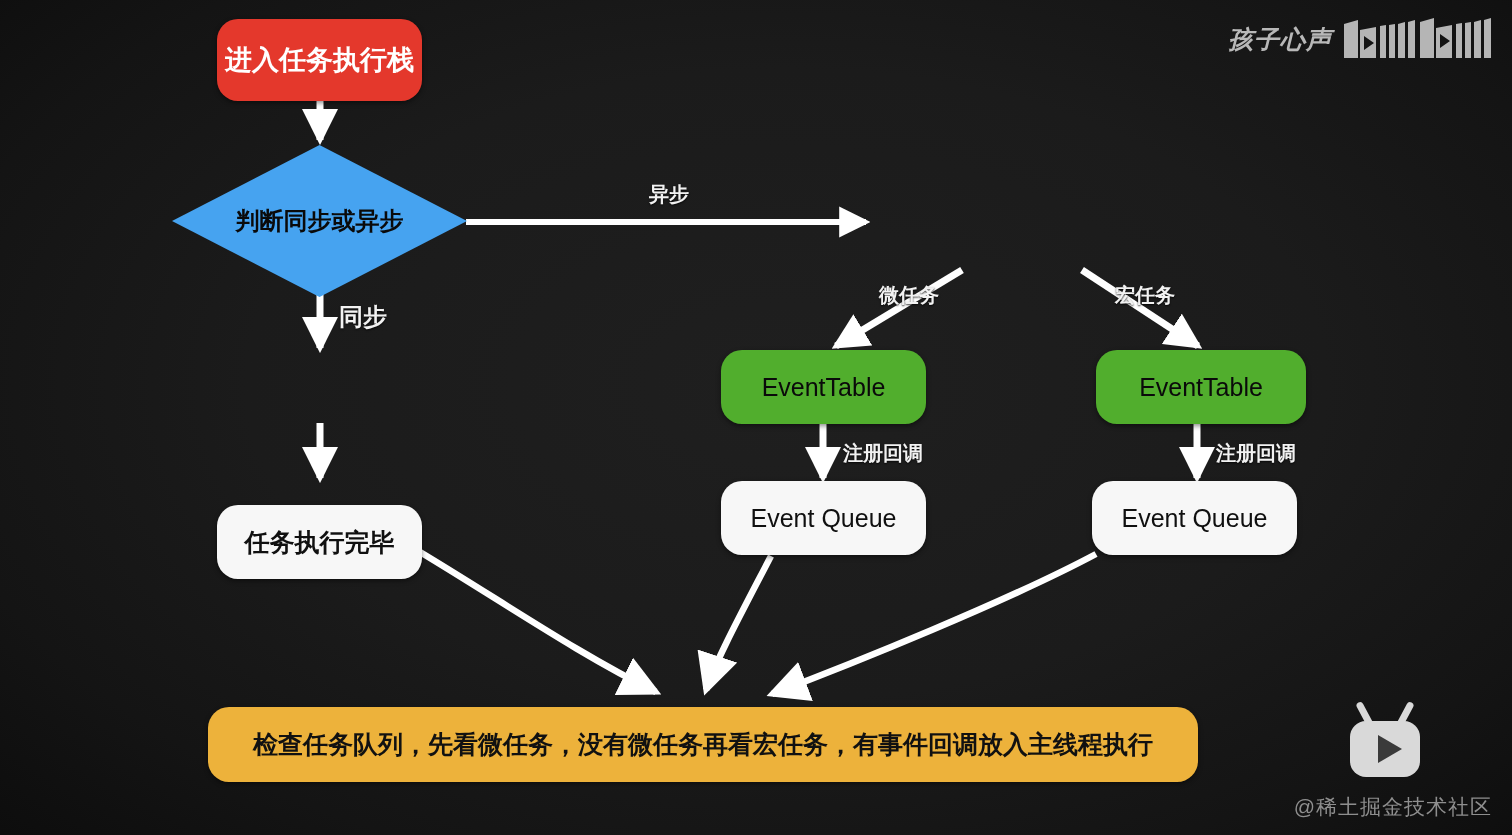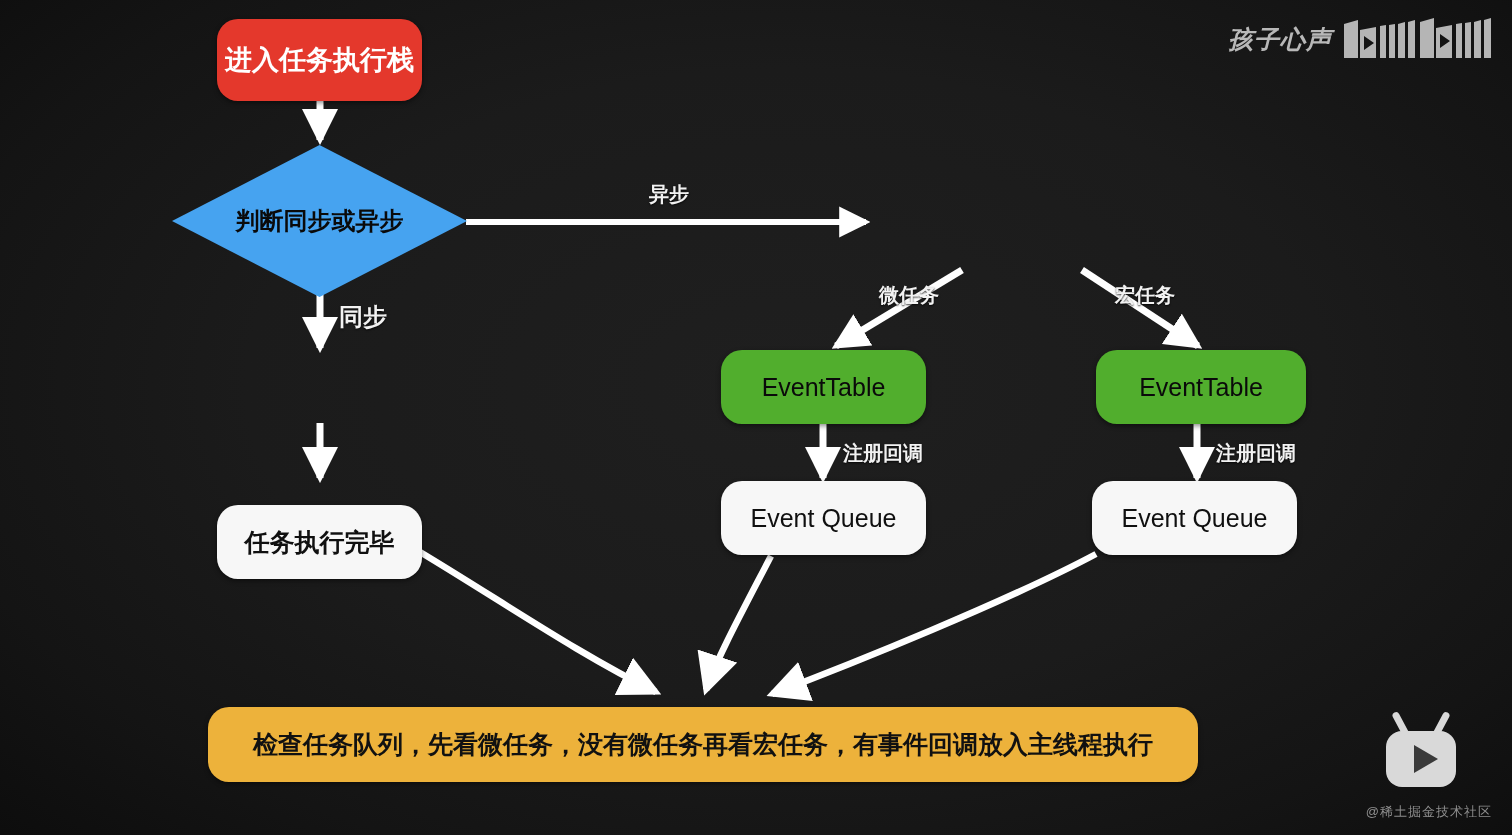--- a/index.html
+++ b/index.html
@@ -101,21 +101,21 @@
     position: absolute;
     right: 20px;
     bottom: 14px;
     display: flex;
     flex-direction: column;
     align-items: center;
     gap: 12px;
   }
   #wm-bottom .wm-handle {
     color: #8e8e8e;
-    font-size: 13px;
+    font-size: 21px;
     letter-spacing: 1px;
     margin-left: 16px;
   }
 </style>
 </head>
 <body>
 
 <div id="stage">
 
   <svg id="edges" viewBox="0 0 1512 835" xmlns="http://www.w3.org/2000/svg">

